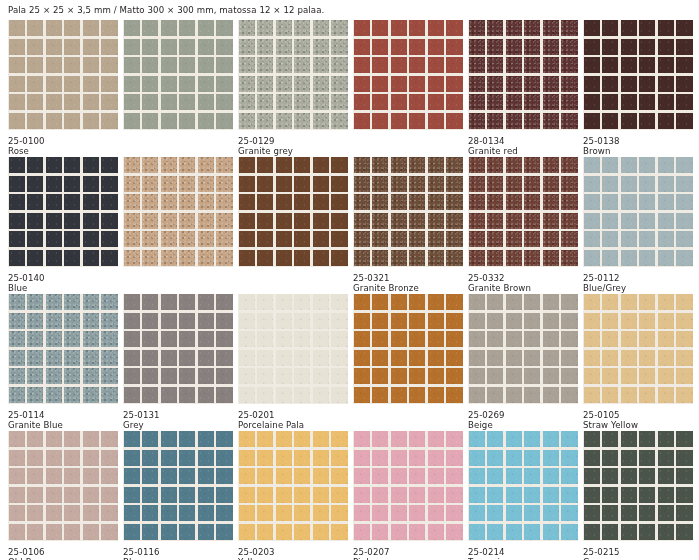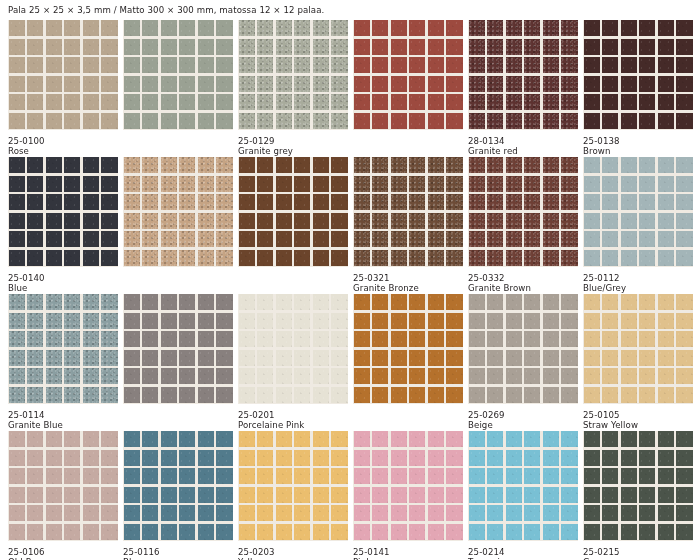--- a/index.html
+++ b/index.html
@@ -729,20 +729,24 @@
             <div class="tile" style="background-color: rgb(136, 128, 126);"></div>
             <div class="tile" style="background-color: rgb(136, 128, 126);"></div>
             <div class="tile" style="background-color: rgb(136, 128, 126);"></div>
             <div class="tile" style="background-color: rgb(136, 128, 126);"></div>
             <div class="tile" style="background-color: rgb(136, 128, 126);"></div>
             <div class="tile" style="background-color: rgb(136, 128, 126);"></div>
             <div class="tile" style="background-color: rgb(136, 128, 126);"></div>
             <div class="tile" style="background-color: rgb(136, 128, 126);"></div>
           </div>
         </div>
+        <div class="swatch-caption">
+          <div class="swatch-code">25-0131</div>
+          <div class="swatch-name">Grey</div>
+        </div>
       </div>
       <div class="swatch-cell">
         <div class="tile-board subtle" style="background: rgb(239, 234, 226);">
           <div class="tiles">
             <div class="tile" style="background-color: rgb(230, 226, 213);"></div>
             <div class="tile" style="background-color: rgb(230, 226, 213);"></div>
             <div class="tile" style="background-color: rgb(230, 226, 213);"></div>
             <div class="tile" style="background-color: rgb(230, 226, 213);"></div>
             <div class="tile" style="background-color: rgb(230, 226, 213);"></div>
             <div class="tile" style="background-color: rgb(230, 226, 213);"></div>
@@ -773,21 +777,21 @@
             <div class="tile" style="background-color: rgb(230, 226, 213);"></div>
             <div class="tile" style="background-color: rgb(230, 226, 213);"></div>
             <div class="tile" style="background-color: rgb(230, 226, 213);"></div>
             <div class="tile" style="background-color: rgb(230, 226, 213);"></div>
             <div class="tile" style="background-color: rgb(230, 226, 213);"></div>
             <div class="tile" style="background-color: rgb(230, 226, 213);"></div>
           </div>
         </div>
         <div class="swatch-caption">
           <div class="swatch-code">25-0201</div>
-          <div class="swatch-name">Porcelaine Pink</div>
+          <div class="swatch-name">Porcelaine Pala</div>
         </div>
       </div>
       <div class="swatch-cell">
         <div class="tile-board subtle" style="background: rgb(239, 234, 226);">
           <div class="tiles">
             <div class="tile" style="background-color: rgb(181, 113, 44);"></div>
             <div class="tile" style="background-color: rgb(181, 113, 44);"></div>
             <div class="tile" style="background-color: rgb(181, 113, 44);"></div>
             <div class="tile" style="background-color: rgb(181, 113, 44);"></div>
             <div class="tile" style="background-color: rgb(181, 113, 44);"></div>
@@ -1090,21 +1094,21 @@
             <div class="tile" style="background-color: rgb(227, 166, 180);"></div>
             <div class="tile" style="background-color: rgb(227, 166, 180);"></div>
             <div class="tile" style="background-color: rgb(227, 166, 180);"></div>
             <div class="tile" style="background-color: rgb(227, 166, 180);"></div>
             <div class="tile" style="background-color: rgb(227, 166, 180);"></div>
             <div class="tile" style="background-color: rgb(227, 166, 180);"></div>
             <div class="tile" style="background-color: rgb(227, 166, 180);"></div>
           </div>
         </div>
         <div class="swatch-caption">
-          <div class="swatch-code">25-0141</div>
+          <div class="swatch-code">25-0207</div>
           <div class="swatch-name">Pink</div>
         </div>
       </div>
       <div class="swatch-cell">
         <div class="tile-board subtle" style="background: rgb(239, 234, 226);">
           <div class="tiles">
             <div class="tile" style="background-color: rgb(121, 192, 212);"></div>
             <div class="tile" style="background-color: rgb(121, 192, 212);"></div>
             <div class="tile" style="background-color: rgb(121, 192, 212);"></div>
             <div class="tile" style="background-color: rgb(121, 192, 212);"></div>

